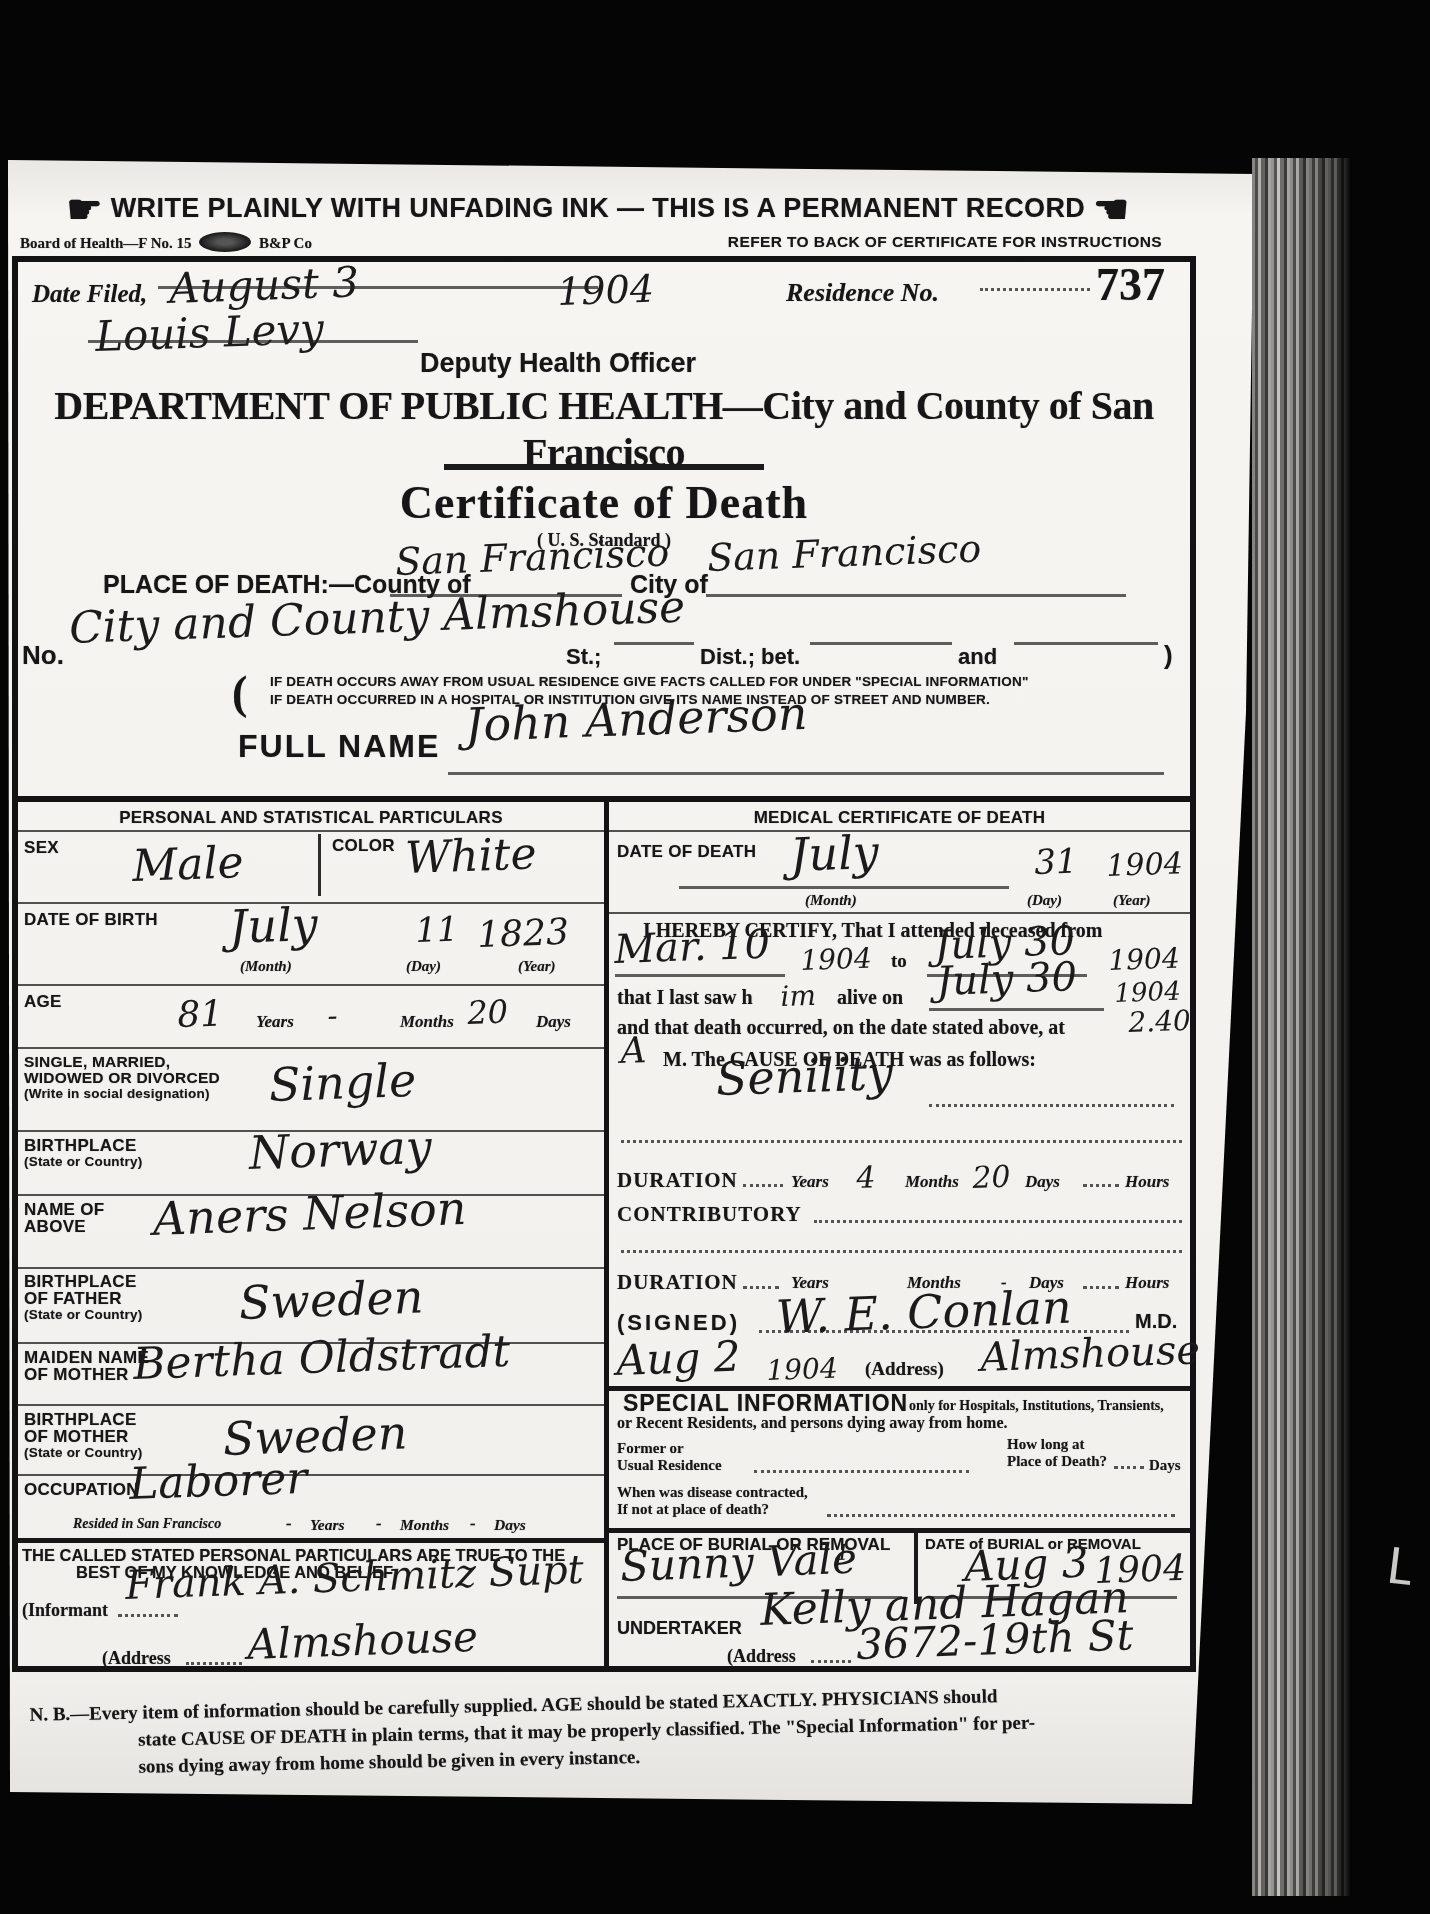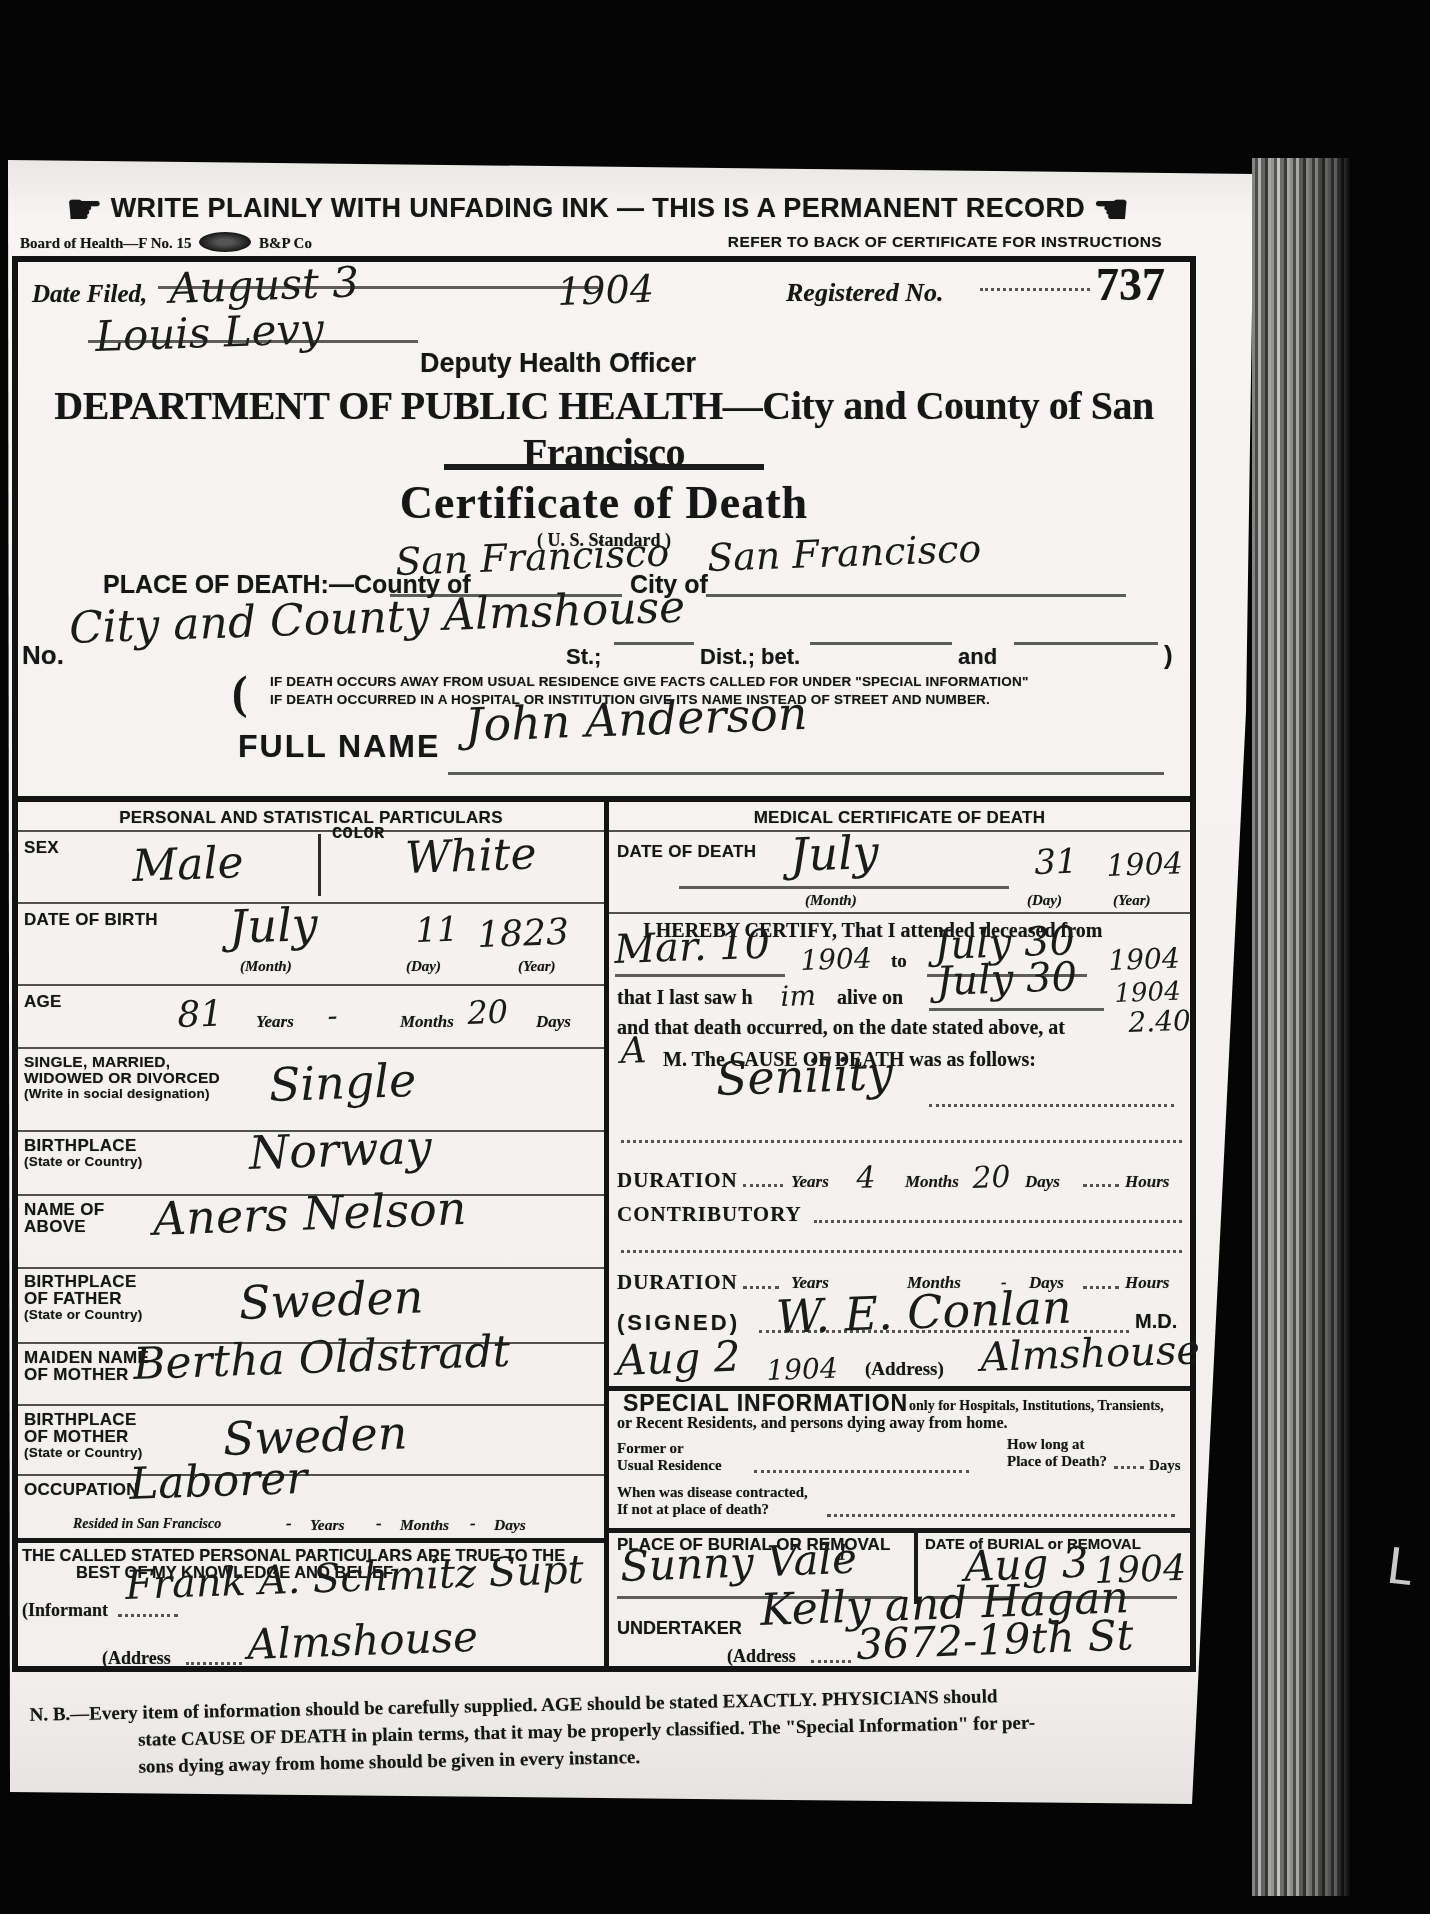--- a/index.html
+++ b/index.html
@@ -68,21 +68,21 @@
     </span>
     <span class="ink" style="font:800 15.5px 'Liberation Sans',sans-serif;letter-spacing:.4px;">REFER TO BACK OF CERTIFICATE FOR INSTRUCTIONS</span>
   </div>
 
   <div class="box">
 
     <span class="abs capI ink" style="left:14px;top:18px;font-size:25px;">Date Filed,</span>
     <span class="abs hw" style="left:152px;top:2px;font-size:42px;">August 3</span>
     <span class="ln" style="left:140px;top:24px;width:440px;"></span>
     <span class="abs hw" style="left:540px;top:8px;font-size:38px;">1904</span>
-    <span class="abs capI ink" style="left:768px;top:16px;font-size:26px;">Registered No.</span>
+    <span class="abs capI ink" style="left:768px;top:16px;font-size:26px;">Residence No.</span>
     <span class="lnd" style="left:962px;top:26px;width:110px;"></span>
     <span class="abs serifB ink" style="left:1078px;top:-4px;font-size:46px;">737</span>
 
     <span class="abs hw" style="left:78px;top:50px;font-size:42px;">Louis Levy</span>
     <span class="ln" style="left:70px;top:78px;width:330px;"></span>
     <span class="abs ink" style="left:402px;top:86px;font:800 27px 'Liberation Sans',sans-serif;">Deputy Health Officer</span>
 
     <div class="abs ctr serifB ink" style="top:120px;font-size:40px;letter-spacing:-.5px;">DEPARTMENT OF PUBLIC HEALTH—City and County of San Francisco</div>
     <span class="abs" style="left:426px;top:202px;width:320px;height:6px;background:#1b1b1b;"></span>
     <div class="abs ctr serifB ink" style="top:268px;font-size:18px;">( U. S. Standard )</div>
@@ -115,21 +115,21 @@
 
     <div class="cols">
 
       <div class="colL">
         <div class="abs ctr lbl ink" style="top:6px;">PERSONAL AND STATISTICAL PARTICULARS</div>
         <span class="hr" style="top:28px;"></span>
 
         <span class="abs lbl ink" style="left:6px;top:36px;">SEX</span>
         <span class="abs hw" style="left:115px;top:38px;font-size:44px;">Male</span>
         <span class="abs" style="left:300px;top:32px;height:62px;border-left:3px solid #2c2c2c;"></span>
-        <span class="abs lbl ink" style="left:314px;top:22px;font-family:Liberation Mono, monospace;">COLOR</span>
+        <span class="abs lbl ink" style="left:314px;top:34px;">COLOR</span>
         <span class="abs hw" style="left:388px;top:30px;font-size:44px;">White</span>
 
         <span class="hr" style="top:100px;"></span>
         <span class="abs lbl ink" style="left:6px;top:108px;">DATE OF BIRTH</span>
         <span class="abs hw" style="left:212px;top:98px;font-size:46px;">July</span>
         <span class="abs cap ink" style="left:222px;top:156px;">(Month)</span>
         <span class="abs hw" style="left:398px;top:108px;font-size:34px;">11</span>
         <span class="abs cap ink" style="left:388px;top:156px;">(Day)</span>
         <span class="abs hw" style="left:460px;top:112px;font-size:36px;">1823</span>
         <span class="abs cap ink" style="left:500px;top:156px;">(Year)</span>

